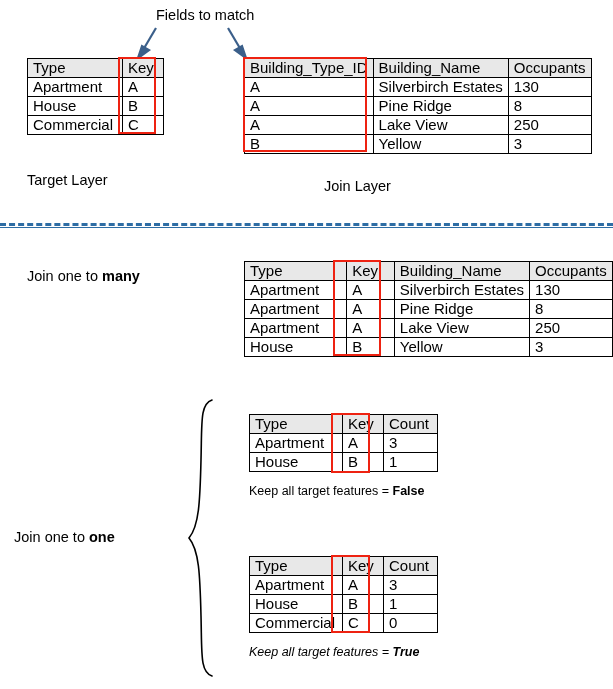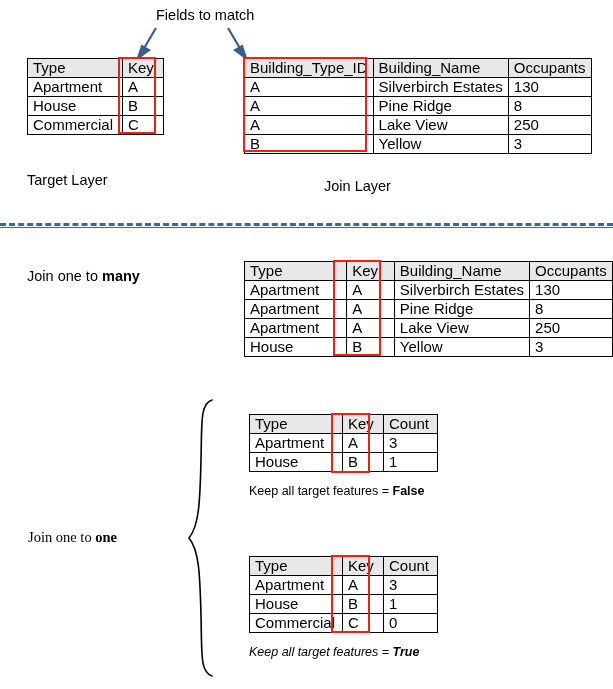--- a/index.html
+++ b/index.html
@@ -199,21 +199,21 @@
   </table>
 </div>
 <div class="redbox" style="left:333px; top:260px; width:48px; height:96px;"></div>
 
 <div class="abs" style="left:186px; top:398px; width:34px; height:280px;">
   <svg width="34" height="280" viewBox="0 0 34 280">
     <path d="M26,2 C14,6 16,24 15,62 C14,104 13,128 3,140 C13,152 14,176 15,218 C16,256 14,274 26,278" fill="none" stroke="#000000" stroke-width="1.6" stroke-linecap="round"></path>
   </svg>
 </div>
 
-<div class="abs lbl" style="left:28px; top:529px;font-family:Liberation Serif, serif;">
+<div class="abs lbl" style="left:14px; top:529px;">
   <span>Join one to </span><span class="bold">one</span>
 </div>
 
 <div class="abs" style="left:249px; top:414px;">
   <table class="dt">
     <thead>
       <tr>
         <th style="width:82px;">Type</th>
         <th style="width:30px;">Key</th>
         <th style="width:43px;">Count</th>

